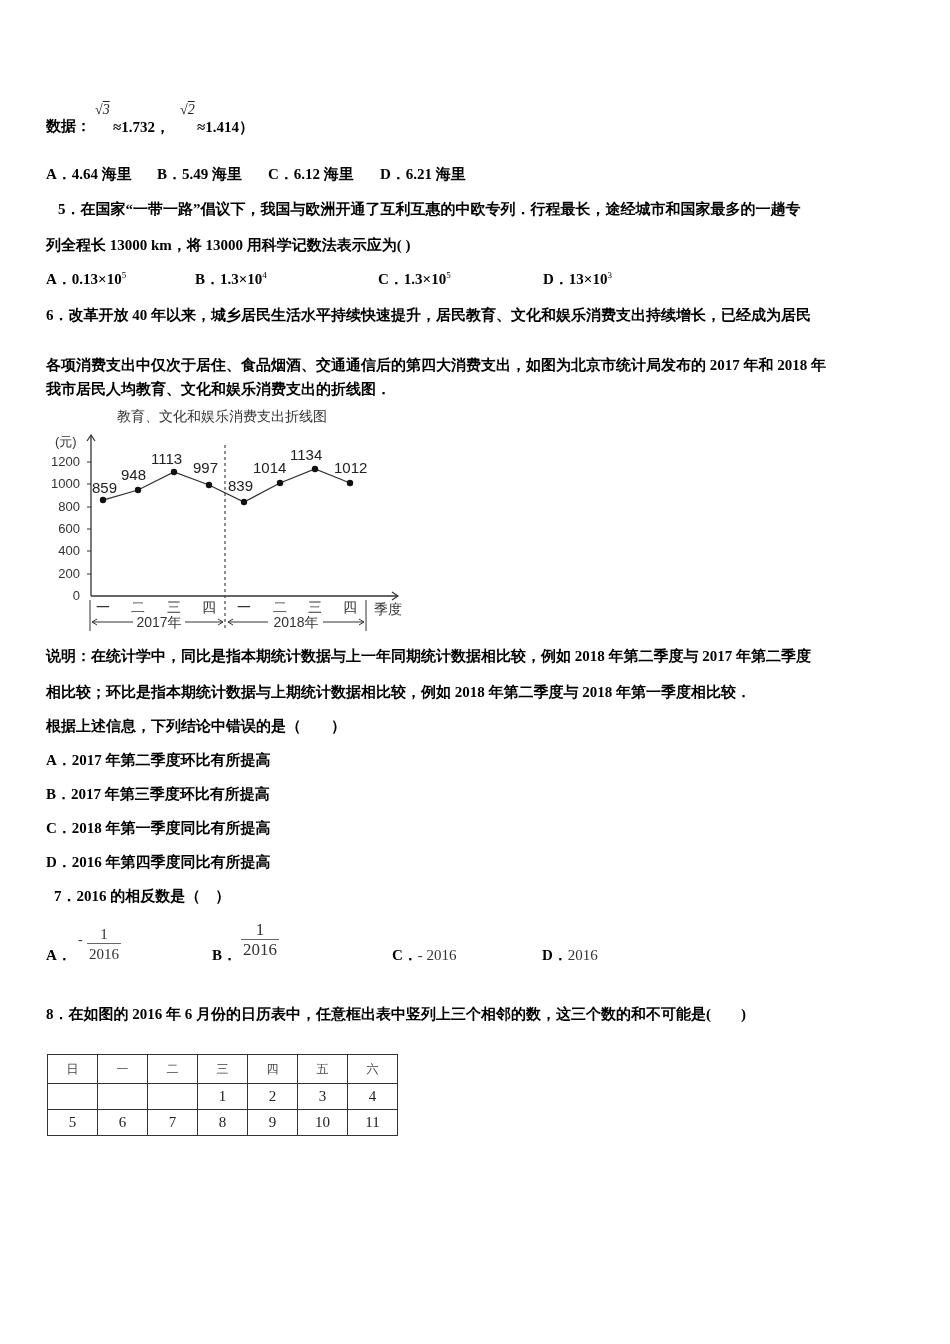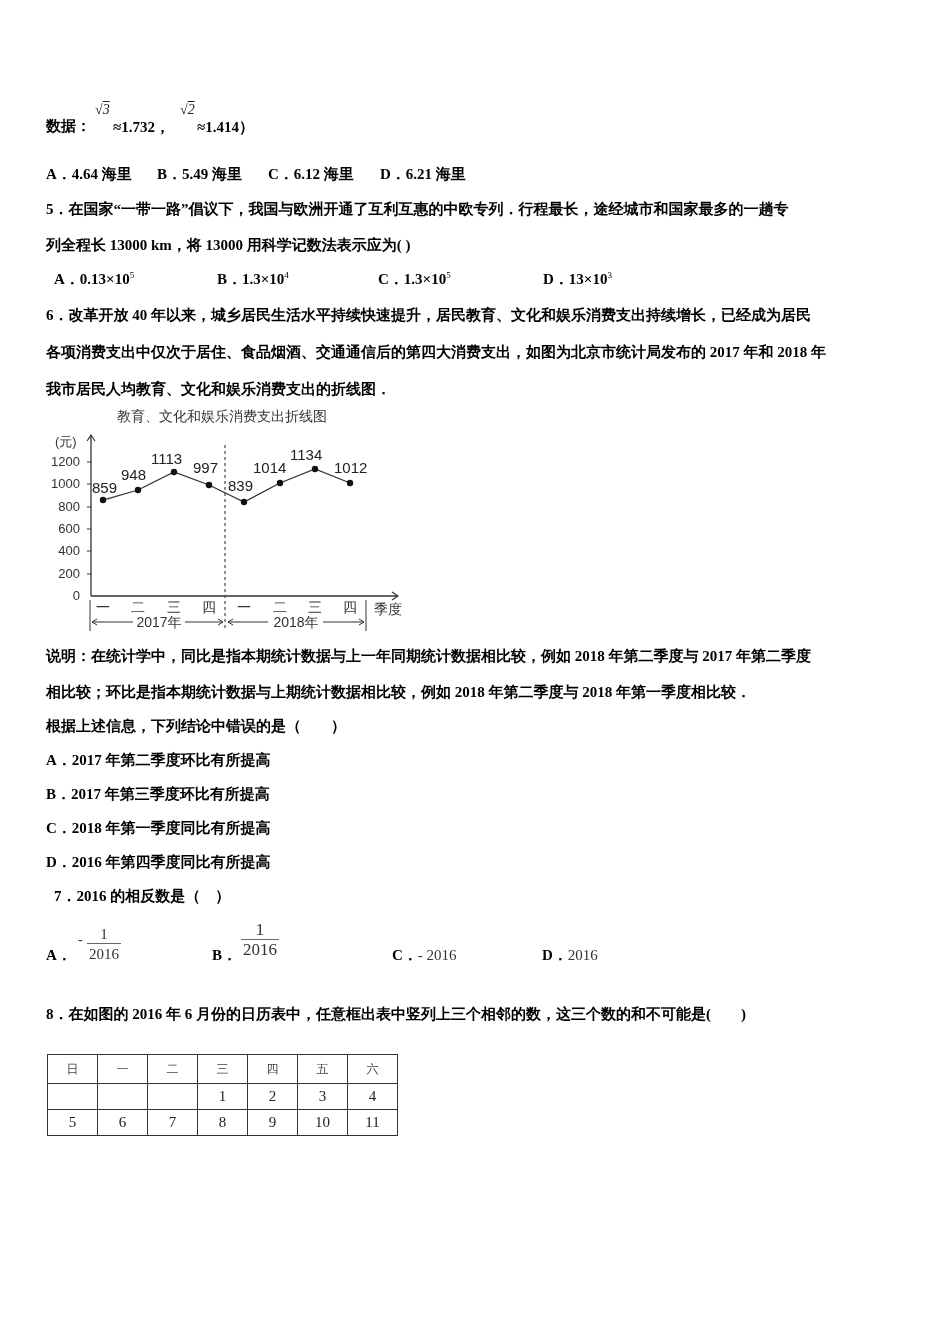--- a/index.html
+++ b/index.html
@@ -35,29 +35,29 @@
 <span class="sqrt" style="left:95px; top:102px;">√<span class="bar">3</span></span>
 <span class="opt" style="left:113px; top:118px;">≈1.732，</span>
 <span class="sqrt" style="left:180px; top:102px;">√<span class="bar">2</span></span>
 <span class="opt" style="left:197px; top:118px;">≈1.414）</span>
 
 <div class="opt" style="left:46px; top:165px;"><span>A．</span><span>4.64 海里</span></div>
 <div class="opt" style="left:157px; top:165px;"><span>B．</span><span>5.49 海里</span></div>
 <div class="opt" style="left:268px; top:165px;"><span>C．</span><span>6.12 海里</span></div>
 <div class="opt" style="left:380px; top:165px;"><span>D．</span><span>6.21 海里</span></div>
 
-<div class="line" style="top:200px;">5．在国家“一带一路”倡议下，我国与欧洲开通了互利互惠的中欧专列．行程最长，途经城市和国家最多的一趟专</div>
+<div class="line" style="top:200px;margin-left:12px;">5．在国家“一带一路”倡议下，我国与欧洲开通了互利互惠的中欧专列．行程最长，途经城市和国家最多的一趟专</div>
 <div class="line" style="top:236px;">列全程长 13000 km，将 13000 用科学记数法表示应为( )</div>
-<div class="opt" style="left:46px; top:270px;margin-left:8px;"><span>A．</span><span>0.13×10</span><sup>5</sup></div>
-<div class="opt" style="left:217px; top:270px;"><span>B．</span><span>1.3×10</span><sup>4</sup></div>
+<div class="opt" style="left:46px; top:270px;"><span>A．</span><span>0.13×10</span><sup>5</sup></div>
+<div class="opt" style="left:195px; top:270px;"><span>B．</span><span>1.3×10</span><sup>4</sup></div>
 <div class="opt" style="left:378px; top:270px;"><span>C．</span><span>1.3×10</span><sup>5</sup></div>
 <div class="opt" style="left:543px; top:270px;"><span>D．</span><span>13×10</span><sup>3</sup></div>
 
 <div class="line" style="top:306px;">6．改革开放 40 年以来，城乡居民生活水平持续快速提升，居民教育、文化和娱乐消费支出持续增长，已经成为居民</div>
-<div class="line" style="top:343px;">各项消费支出中仅次于居住、食品烟酒、交通通信后的第四大消费支出，如图为北京市统计局发布的 2017 年和 2018 年</div>
+<div class="line" style="top:356px;">各项消费支出中仅次于居住、食品烟酒、交通通信后的第四大消费支出，如图为北京市统计局发布的 2017 年和 2018 年</div>
 <div class="line" style="top:380px;">我市居民人均教育、文化和娱乐消费支出的折线图．</div>
 
 <svg id="chart" viewBox="0 0 380 235">
   <text x="77" y="18" font-size="14" fill="#333">教育、文化和娱乐消费支出折线图</text>
 
   <line x1="51" y1="32" x2="51" y2="193" stroke="#333" stroke-width="1.3"></line>
   <polyline points="47,38 51,32 55,38" fill="none" stroke="#333" stroke-width="1.2"></polyline>
   <text x="15" y="43" font-size="13" fill="#333">(元)</text>
 
   <line x1="51" y1="193" x2="358" y2="193" stroke="#333" stroke-width="1.3"></line>

